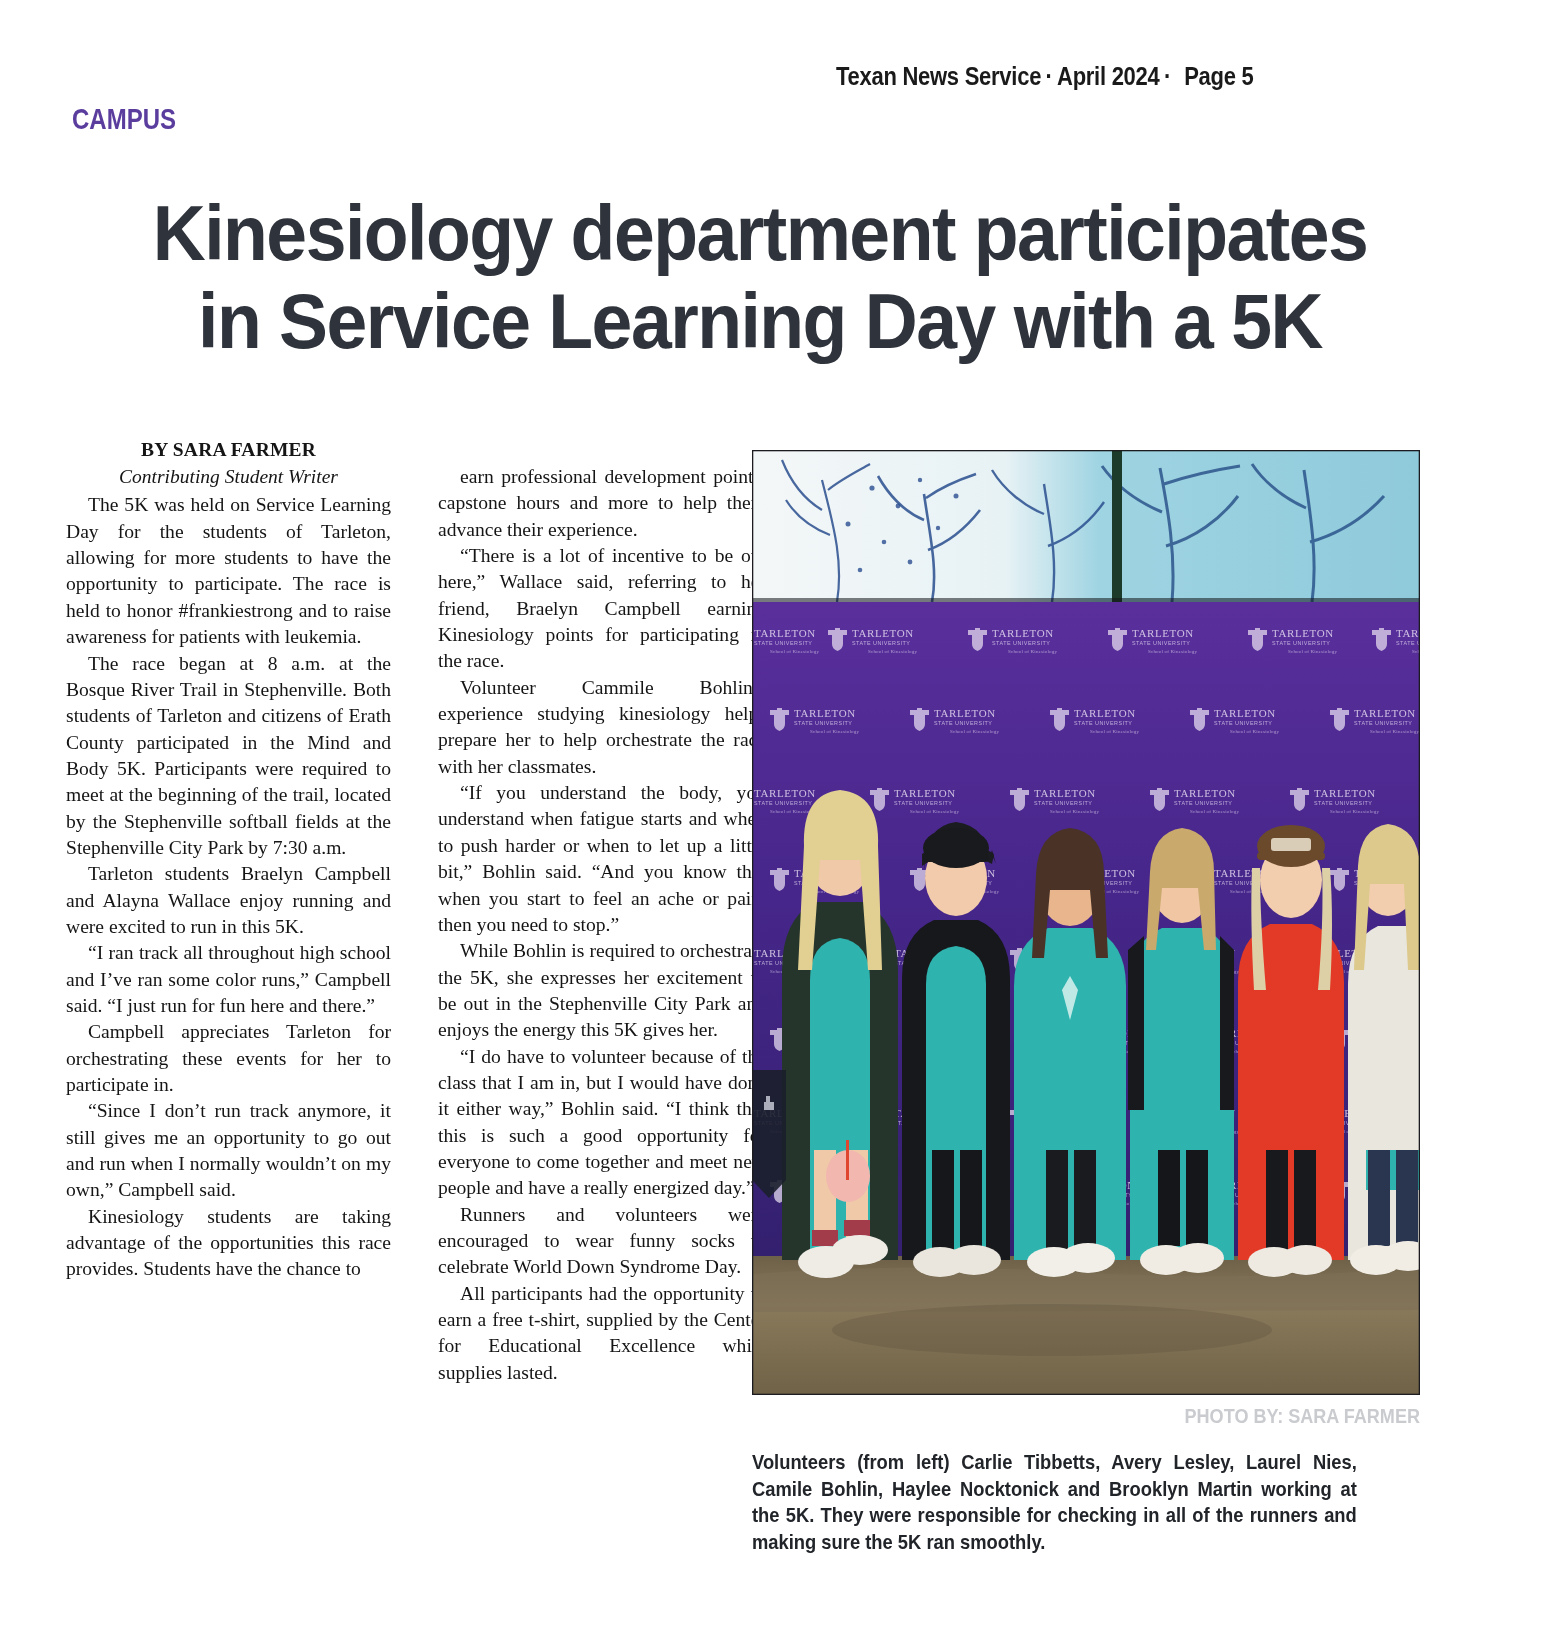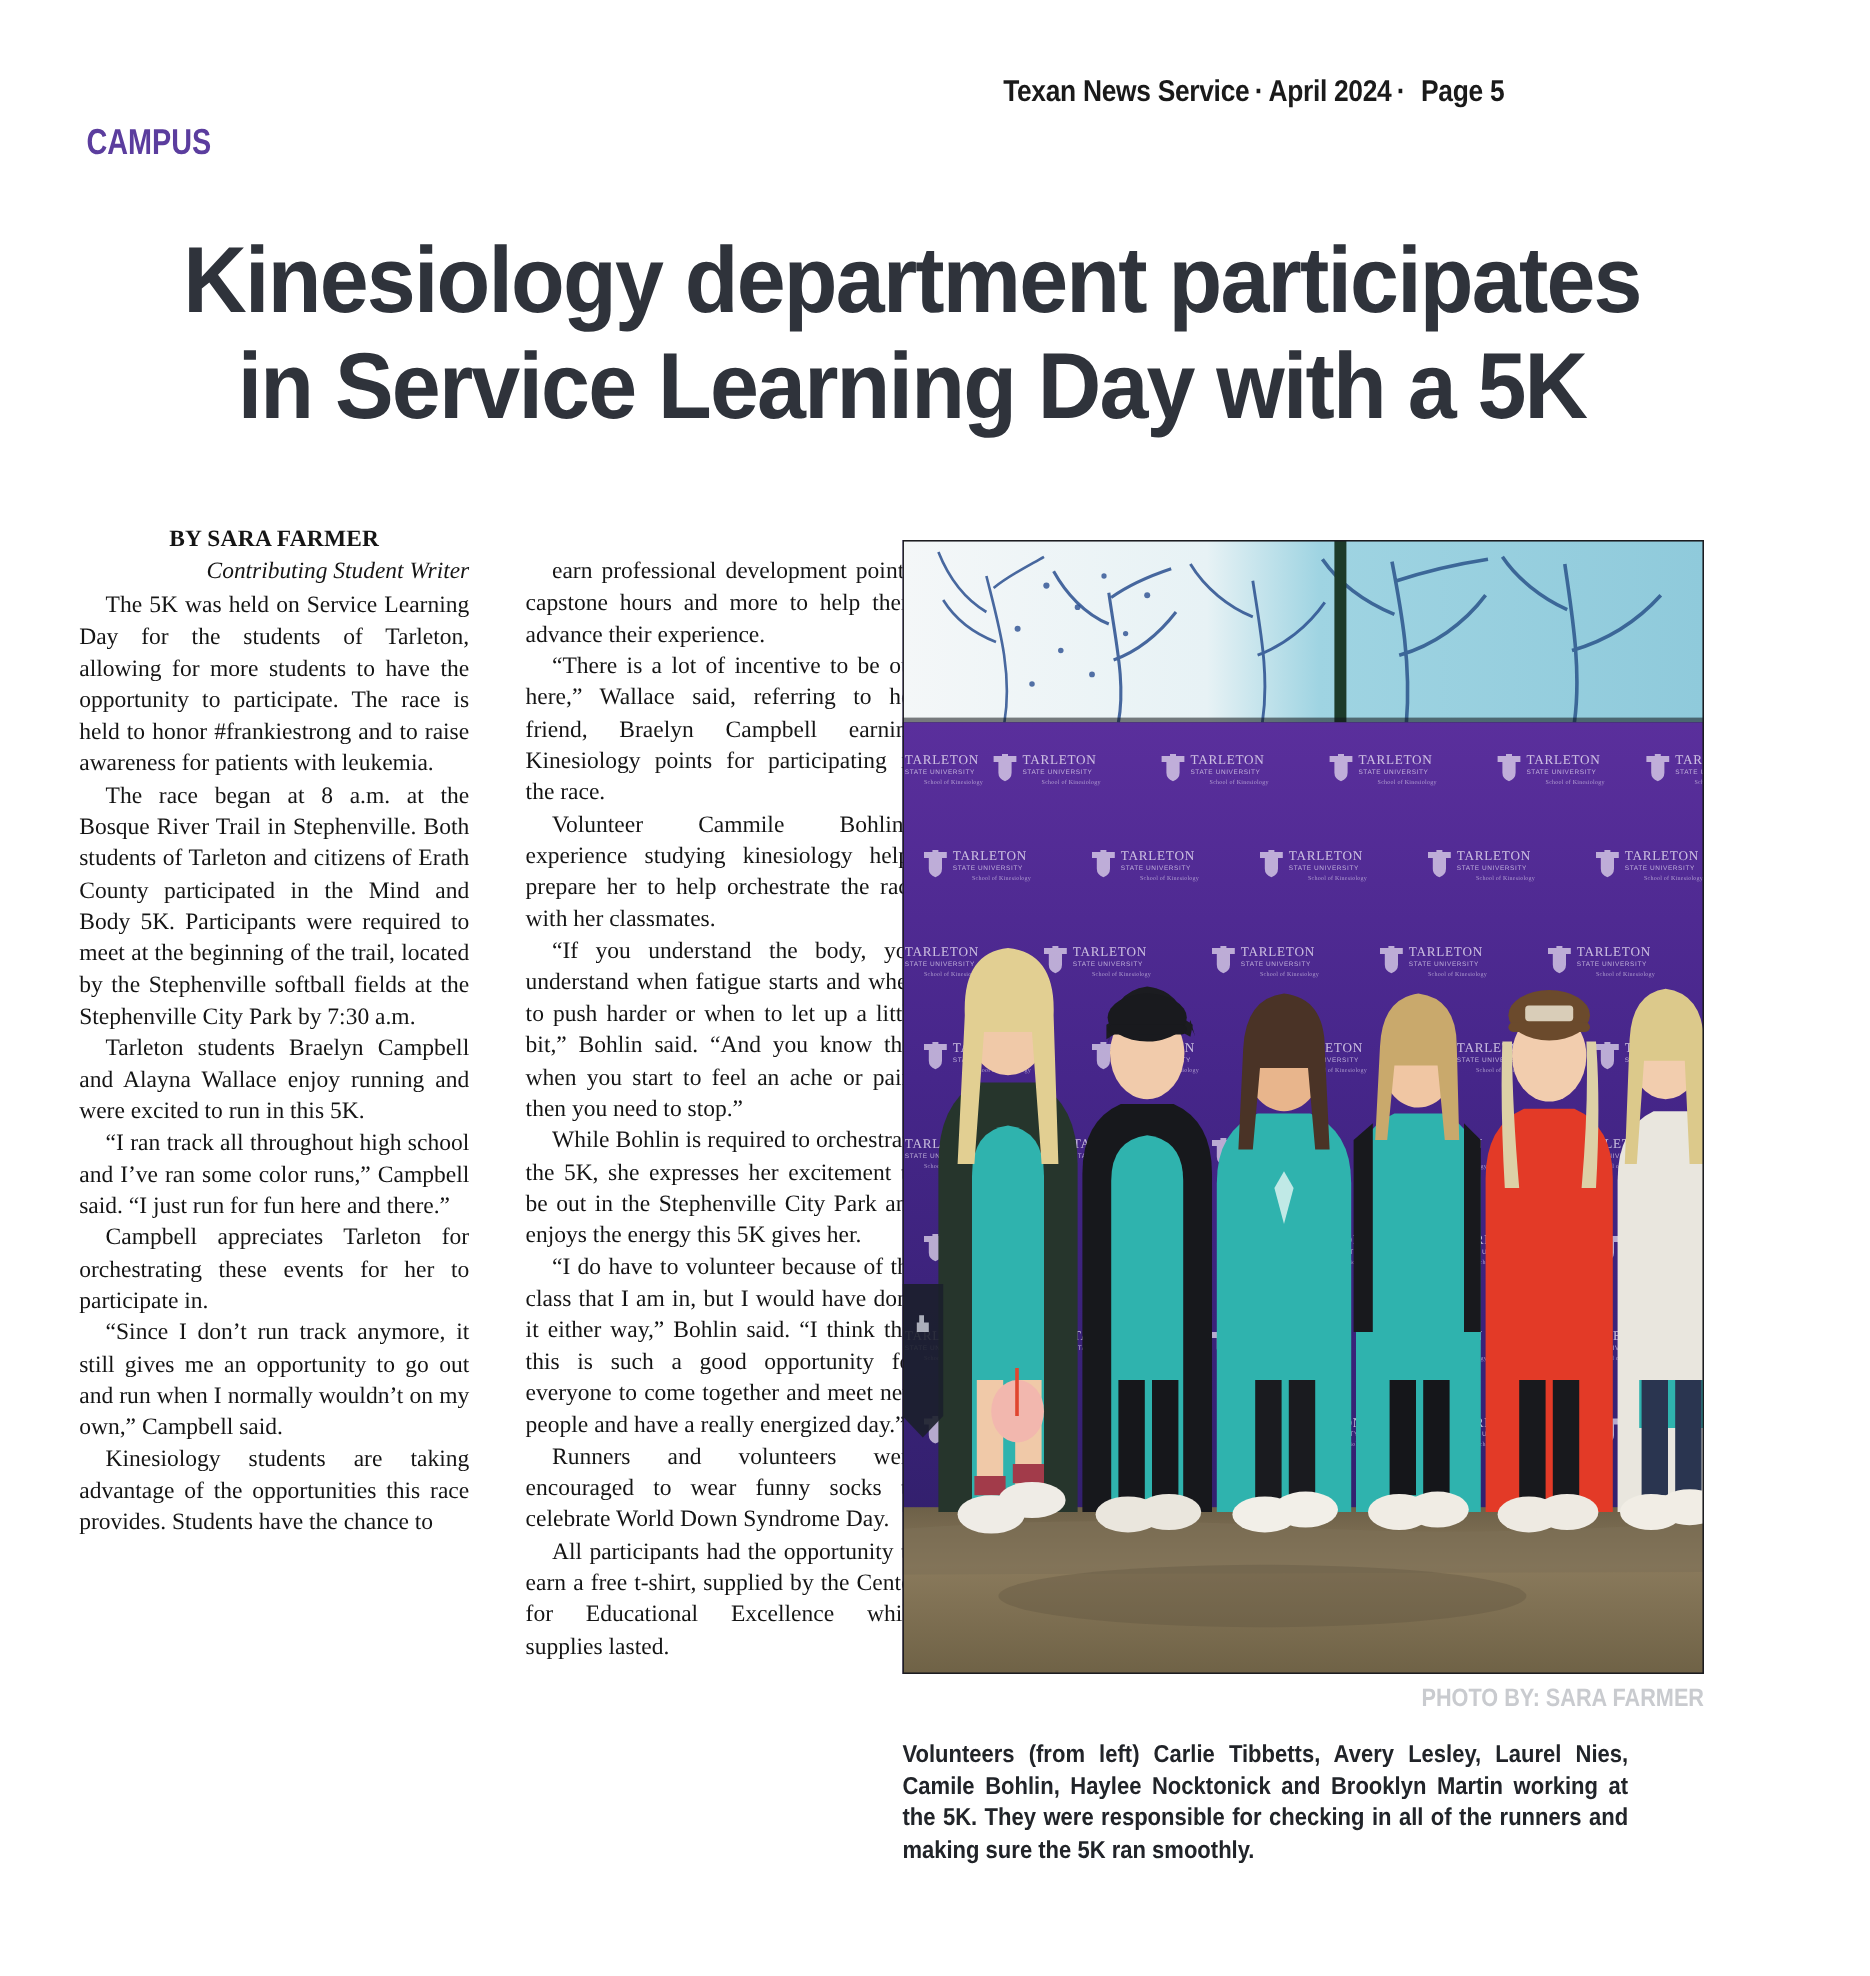--- a/index.html
+++ b/index.html
@@ -67,21 +67,21 @@
     font-size:19.5px;
     text-indent:0 !important;
     text-align:center;
     letter-spacing:.2px;
     margin-bottom:1px !important;
   }
   .byline-sub{
     font-style:italic;
     font-size:19.5px;
     text-indent:0 !important;
-    text-align:right;
+    text-align:center;
     margin-bottom:2px !important;
   }
 
   
   .photo-wrap{
     position:absolute;left:752px;top:450px;
     width:668px;height:945px;
     background:#2a1d5e;
     overflow:hidden;
   }

